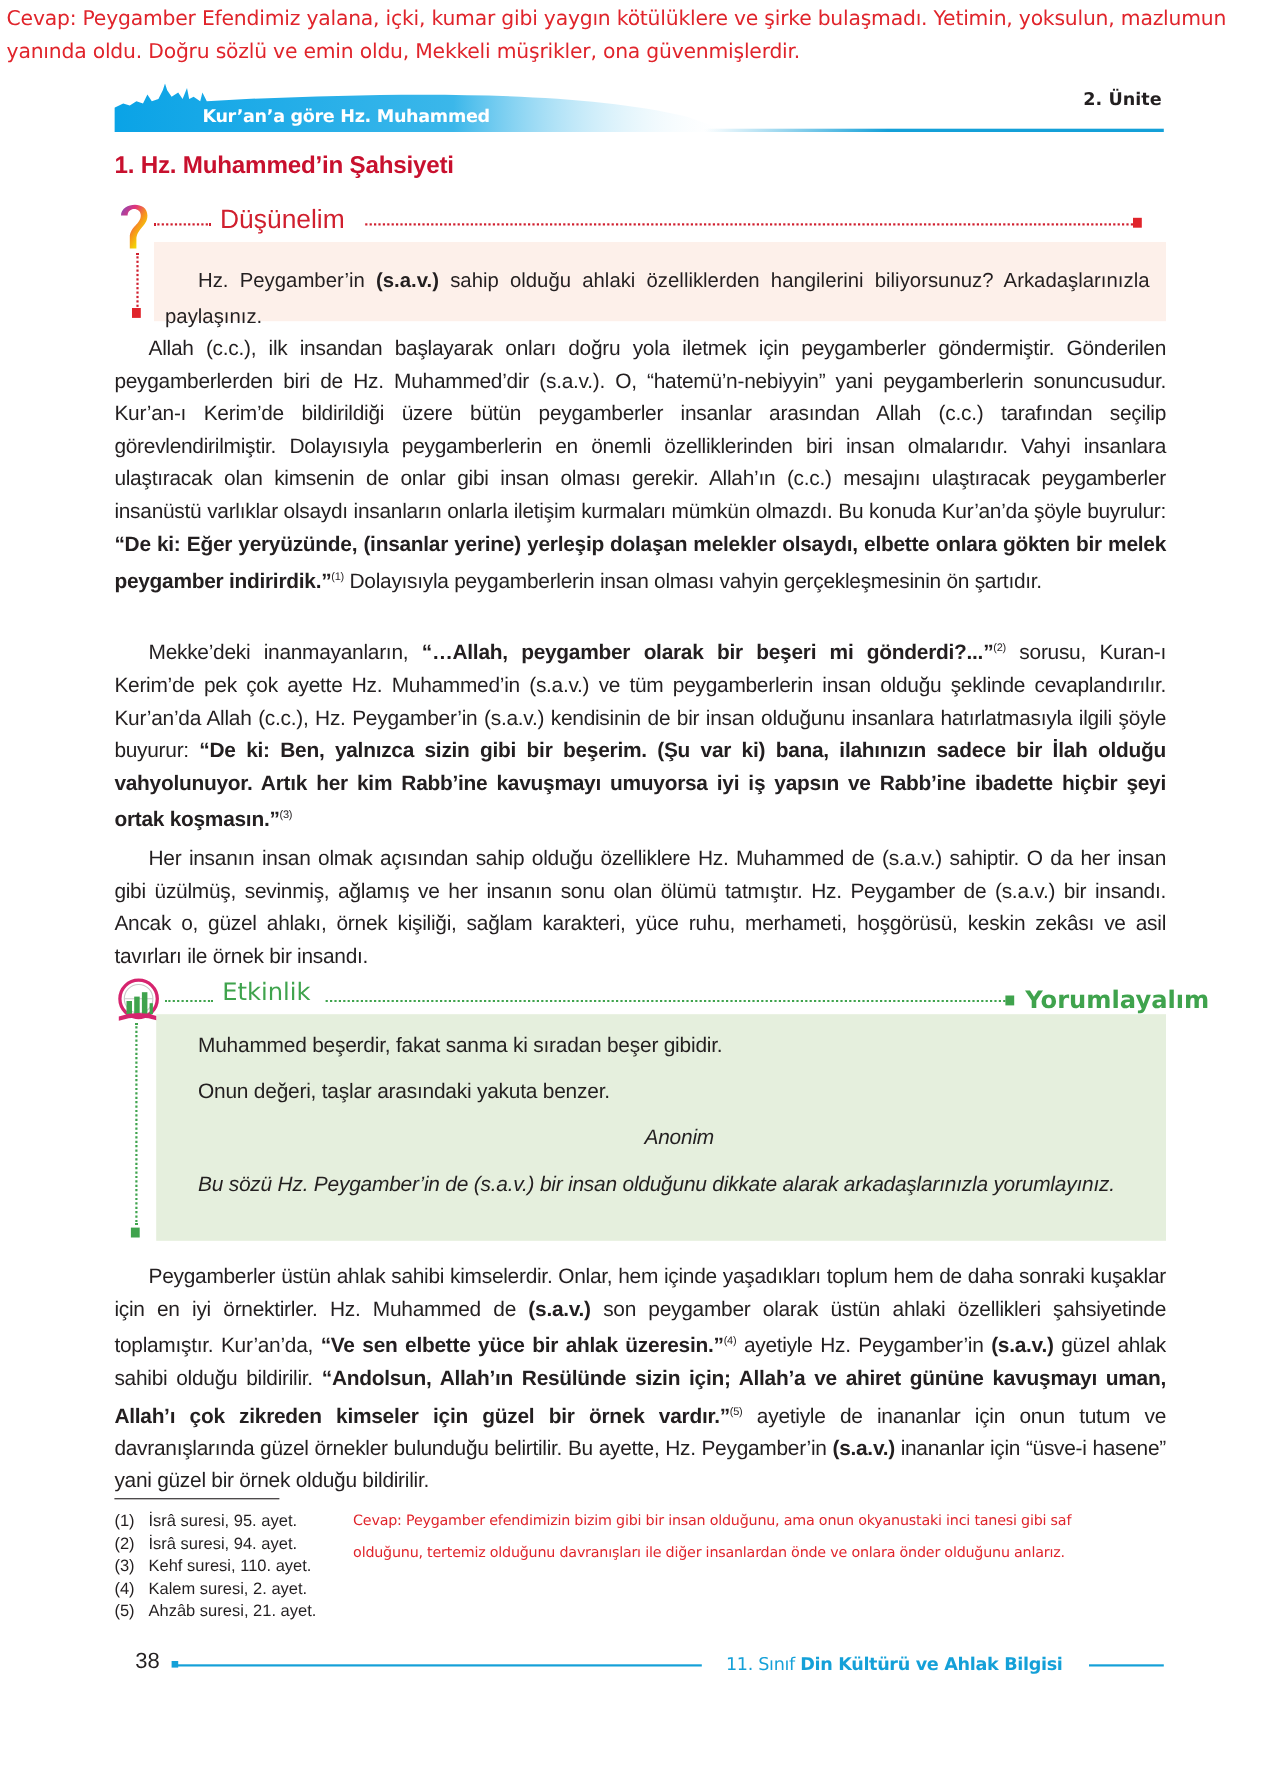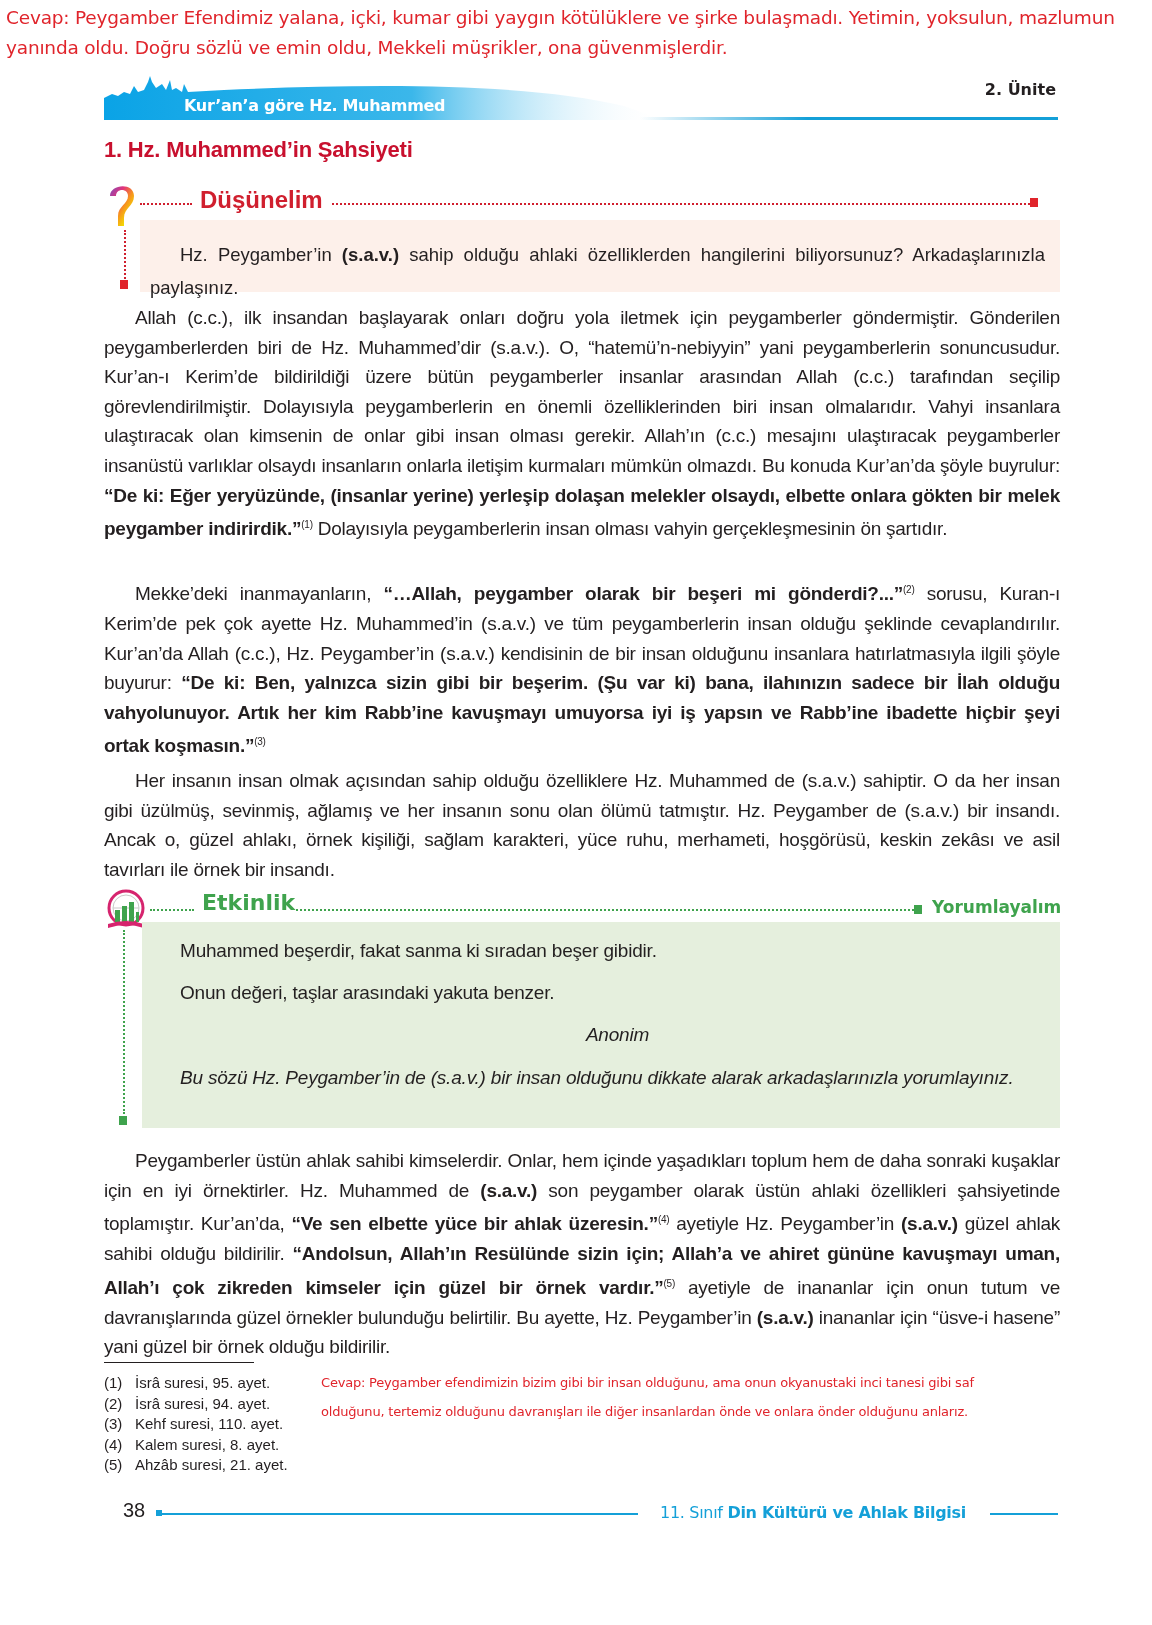--- a/index.html
+++ b/index.html
@@ -17,21 +17,21 @@
                 font-size: 16px; font-weight: bold; letter-spacing: -0.3px; }
   #unit-label { position: absolute; right: 96px; top: 80px; font-family: "DejaVu Sans", sans-serif;
                 font-size: 16px; font-weight: bold; color: #231f20; }
   #unit-rule { position: absolute; left: 640px; top: 117px; width: 418px; height: 3px;
                background: linear-gradient(to right, rgba(0,160,220,0), #14a0d8 40%); }
 
   #section-title { position: absolute; left: 104px; top: 137px; color: #c8102e; font-size: 22px;
                    font-weight: bold; letter-spacing: -0.2px; }
 
   
-  .box-head { position: absolute; font-size: 24px; font-weight: bold; }
+  .box-head { position: absolute; font-size: 24px; font-weight: normal; }
   #think-title { left: 200px; top: 186px; color: #d01f2e; }
   #think-dots { position: absolute; left: 140px; top: 203px; width: 52px; border-top: 2px dotted #d01f2e; }
   #think-dots2 { position: absolute; left: 332px; top: 203px; width: 698px; border-top: 2px dotted #d01f2e; }
   #think-endsq { position: absolute; left: 1030px; top: 198px; width: 8px; height: 9px; background: #e0242b; }
   #think-vline { position: absolute; left: 124px; top: 230px; height: 52px; border-left: 2px dotted #d01f2e; }
   #think-botsq { position: absolute; left: 120px; top: 280px; width: 8px; height: 9px; background: #e0242b; }
   #think-body { position: absolute; left: 140px; top: 220px; width: 920px; height: 72px; background: #fdf0ea; }
   #think-text { position: absolute; left: 150px; top: 238px; width: 895px; font-size: 18.5px; line-height: 33px;
                 text-indent: 30px; text-align: justify; }
   #question-icon { position: absolute; left: 104px; top: 180px; }
@@ -45,21 +45,21 @@
   #para3 { top: 766px; }
   #para4 { top: 1146px; }
 
   
   #act-icon { position: absolute; left: 104px; top: 888px; }
   #act-dots1 { position: absolute; left: 150px; top: 909px; width: 44px; border-top: 2px dotted #3fa34d; }
   #act-title { left: 202px; top: 890px; color: #3fa34d; font-family: "DejaVu Sans", sans-serif; font-size: 22px; }
   #act-dots2 { position: absolute; left: 296px; top: 909px; width: 618px; border-top: 2px dotted #3fa34d; }
   #act-endsq { position: absolute; left: 914px; top: 905px; width: 8px; height: 9px; background: #3fa34d; }
   #act-tag { position: absolute; left: 932px; top: 897px; color: #3fa34d; font-family: "DejaVu Sans", sans-serif;
-             font-size: 17px; font-weight: bold; }
+             font-size: 22px; font-weight: bold; }
   #act-vline { position: absolute; left: 123px; top: 930px; height: 184px; border-left: 2px dotted #3fa34d; }
   #act-botsq { position: absolute; left: 119px; top: 1116px; width: 8px; height: 9px; background: #3fa34d; }
   #act-body { position: absolute; left: 142px; top: 922px; width: 918px; height: 206px; background: #e5efdd; }
   .act-line { position: absolute; left: 150px; width: 895px; font-size: 19px; line-height: 31px; letter-spacing: -0.2px; }
   #act-l1 { top: 935px; text-indent: 30px; }
   #act-l2 { top: 977px; text-indent: 30px; }
   #act-author { top: 1019px; left: 150px; width: 895px; text-align: center; font-style: italic; padding-left: 40px; box-sizing: border-box; }
   #act-task { top: 1062px; text-indent: 30px; font-style: italic; text-align: justify; line-height: 31px; }
 
   
@@ -150,21 +150,21 @@
 <div class="act-line" id="act-author">Anonim</div>
 <div class="act-line" id="act-task">Bu sözü Hz. Peygamber’in de (s.a.v.) bir insan olduğunu dikkate alarak arkadaşlarınızla yorumlayınız.</div>
 
 <div class="para" id="para4"><span>Peygamberler üstün ahlak sahibi kimselerdir. Onlar, hem içinde yaşadıkları toplum hem de daha sonraki kuşaklar için en iyi örnektirler. Hz. Muhammed de </span><b>(s.a.v.)</b><span> son peygamber olarak üstün ahlaki özellikleri şahsiyetinde toplamıştır. Kur’an’da, </span><b>“Ve sen elbette yüce bir ahlak üzeresin.”</b><sup>(4)</sup><span> ayetiyle Hz. Peygamber’in </span><b>(s.a.v.)</b><span> güzel ahlak sahibi olduğu bildirilir. </span><b>“Andolsun, Allah’ın Resülünde sizin için; Allah’a ve ahiret gününe kavuşmayı uman, Allah’ı çok zikreden kimseler için güzel bir örnek vardır.”</b><sup>(5)</sup><span> ayetiyle de inananlar için onun tutum ve davranışlarında güzel örnekler bulunduğu belirtilir. Bu ayette, Hz. Peygamber’in </span><b>(s.a.v.)</b><span> inananlar için “üsve-i hasene” yani güzel bir örnek olduğu bildirilir.</span></div>
 
 <div id="fn-rule"></div>
 <div id="footnotes">
   <div class="fn"><span class="num">(1)</span><span>İsrâ suresi, 95. ayet.</span></div>
   <div class="fn"><span class="num">(2)</span><span>İsrâ suresi, 94. ayet.</span></div>
   <div class="fn"><span class="num">(3)</span><span>Kehf suresi, 110. ayet.</span></div>
-  <div class="fn"><span class="num">(4)</span><span>Kalem suresi, 8. ayet.</span></div>
+  <div class="fn"><span class="num">(4)</span><span>Kalem suresi, 2. ayet.</span></div>
   <div class="fn"><span class="num">(5)</span><span>Ahzâb suresi, 21. ayet.</span></div>
 </div>
 
 <div class="answer" id="answer-bottom">Cevap: Peygamber efendimizin bizim gibi bir insan olduğunu, ama onun okyanustaki inci tanesi gibi saf olduğunu, tertemiz olduğunu davranışları ile diğer insanlardan önde ve onlara önder olduğunu anlarız.</div>
 
 <div id="page-number">38</div>
 <div id="footer-dot"></div>
 <div id="footer-rule1"></div>
 <div id="footer-title"><span>11. Sınıf </span><b>Din Kültürü ve Ahlak Bilgisi</b></div>
 <div id="footer-rule2"></div>

